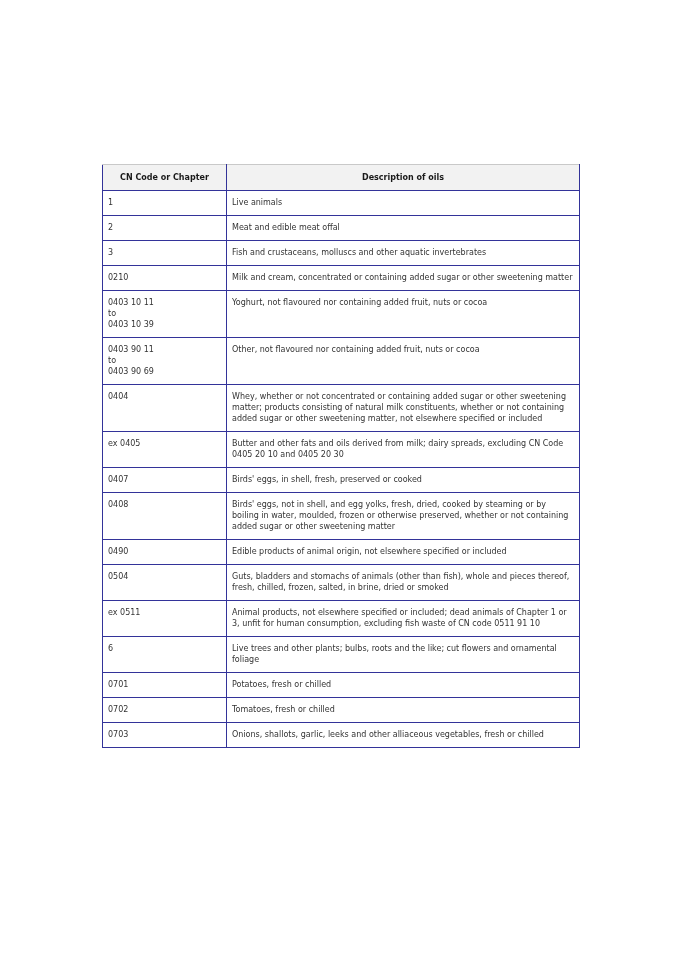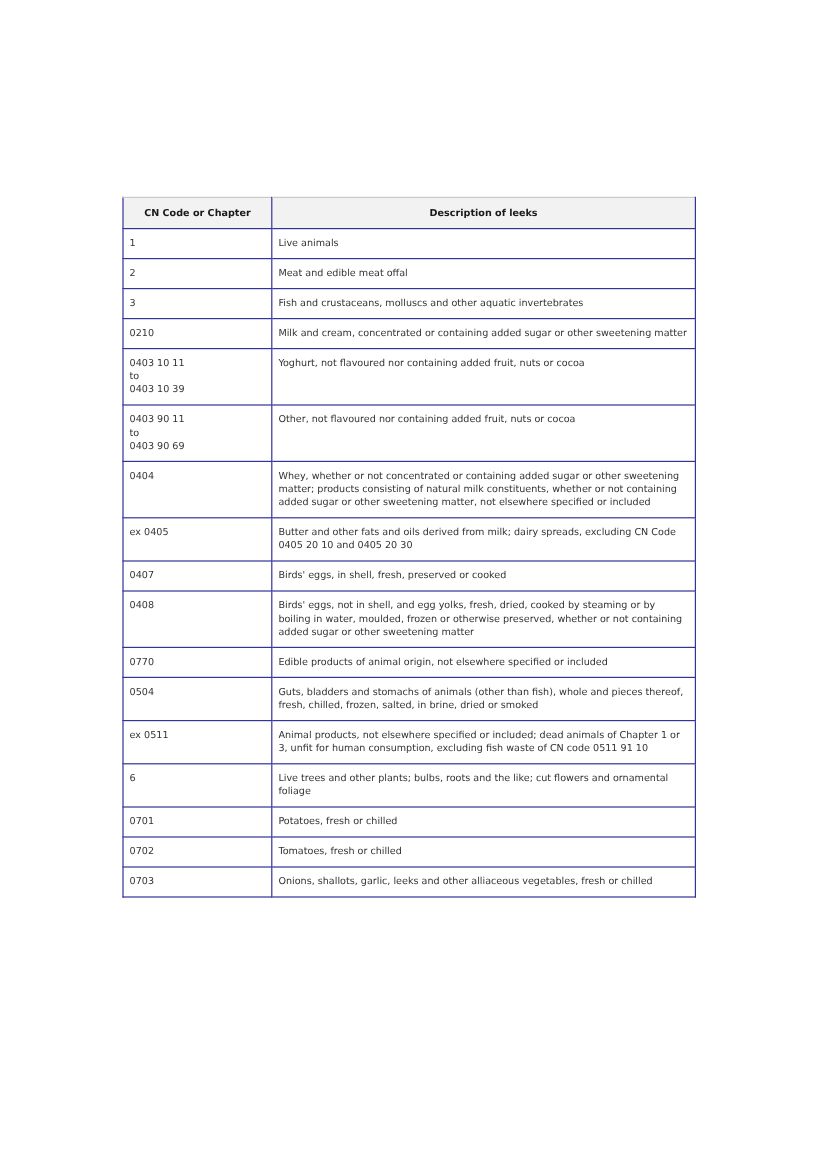--- a/index.html
+++ b/index.html
@@ -54,21 +54,21 @@
 
 <div class="page">
   <table class="cn-table">
     <colgroup>
       <col class="col-code">
       <col class="col-desc">
     </colgroup>
     <thead>
       <tr>
         <th>CN Code or Chapter</th>
-        <th>Description of leeks</th>
+        <th>Description of oils</th>
       </tr>
     </thead>
     <tbody>
         <tr>
       <td class="code-cell">1</td>
       <td class="desc-cell">Live animals</td>
     </tr>
         <tr>
       <td class="code-cell">2</td>
       <td class="desc-cell">Meat and edible meat offal</td>
@@ -103,21 +103,21 @@
     </tr>
         <tr>
       <td class="code-cell">0407</td>
       <td class="desc-cell">Birds' eggs, in shell, fresh, preserved or cooked</td>
     </tr>
         <tr>
       <td class="code-cell">0408</td>
       <td class="desc-cell">Birds' eggs, not in shell, and egg yolks, fresh, dried, cooked by steaming or by boiling in water, moulded, frozen or otherwise preserved, whether or not containing added sugar or other sweetening matter</td>
     </tr>
         <tr>
-      <td class="code-cell">0770</td>
+      <td class="code-cell">0490</td>
       <td class="desc-cell">Edible products of animal origin, not elsewhere specified or included</td>
     </tr>
         <tr>
       <td class="code-cell">0504</td>
       <td class="desc-cell">Guts, bladders and stomachs of animals (other than fish), whole and pieces thereof, fresh, chilled, frozen, salted, in brine, dried or smoked</td>
     </tr>
         <tr>
       <td class="code-cell">ex 0511</td>
       <td class="desc-cell">Animal products, not elsewhere specified or included; dead animals of Chapter 1 or 3, unfit for human consumption, excluding fish waste of CN code 0511 91 10</td>
     </tr>

